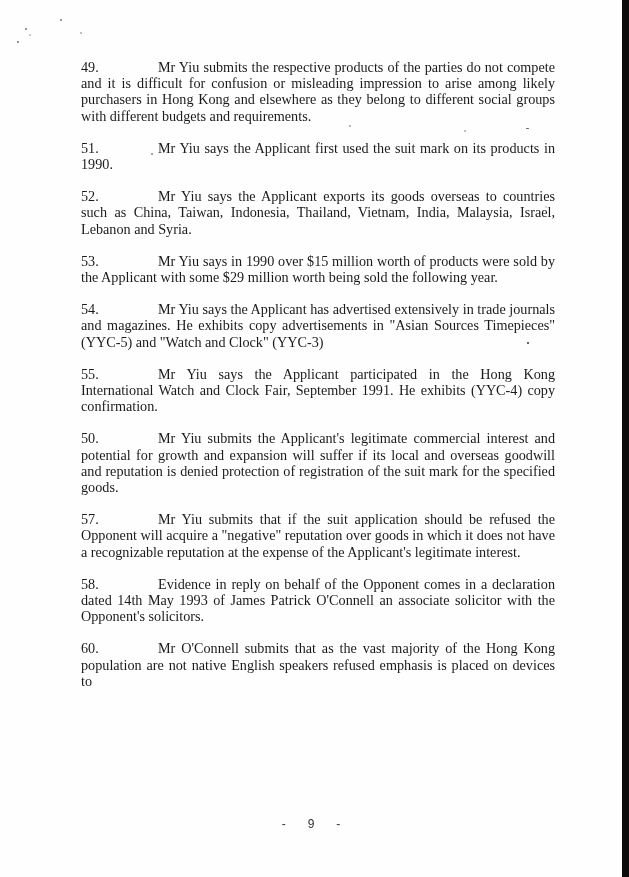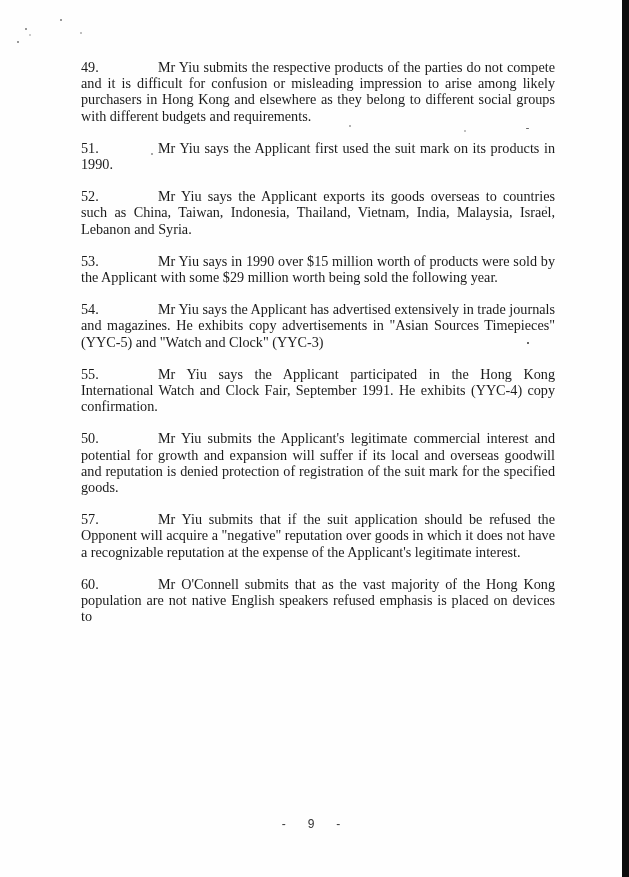--- a/index.html
+++ b/index.html
@@ -100,20 +100,21 @@
     <p class="para"><span class="num">53.</span><span>Mr Yiu says in 1990 over $15 million worth of products were sold by the Applicant with some $29 million worth being sold the following year.</span></p>
 
     <p class="para"><span class="num">54.</span><span>Mr Yiu says the Applicant has advertised extensively in trade journals and magazines.  He exhibits copy advertisements in "Asian Sources Timepieces" (YYC-5) and  "Watch and Clock" (YYC-3)</span></p>
 
     <p class="para"><span class="num">55.</span><span>Mr Yiu says the Applicant participated in the Hong Kong International Watch and Clock Fair, September 1991.  He exhibits (YYC-4) copy confirmation.</span></p>
 
     <p class="para"><span class="num">50.</span><span>Mr Yiu submits the Applicant's legitimate commercial interest and potential for growth and expansion will suffer if its local and overseas goodwill and reputation is denied protection of registration of the suit mark for the specified goods.</span></p>
 
     <p class="para"><span class="num">57.</span><span>Mr Yiu submits that if the suit application should be refused the Opponent will acquire a "negative" reputation over goods in which it does not have a recognizable reputation at the expense of the Applicant's legitimate interest.</span></p>
 
+    <p class="para"><span class="num">58.</span><span>Evidence in reply on behalf of the Opponent comes in a declaration dated 14th May 1993 of James Patrick O'Connell an associate solicitor with the Opponent's solicitors.</span></p>
 
 
     <p class="para" style="text-align-last: justify;"><span class="num">60.</span><span>Mr O'Connell submits that as the vast majority of the Hong Kong population are not native English speakers refused emphasis is placed on devices to</span></p>
 
   </div>
 
   <div class="page-number">
     <span class="dash">-</span><span>9</span><span class="dash">-</span>
   </div>
 </div>

